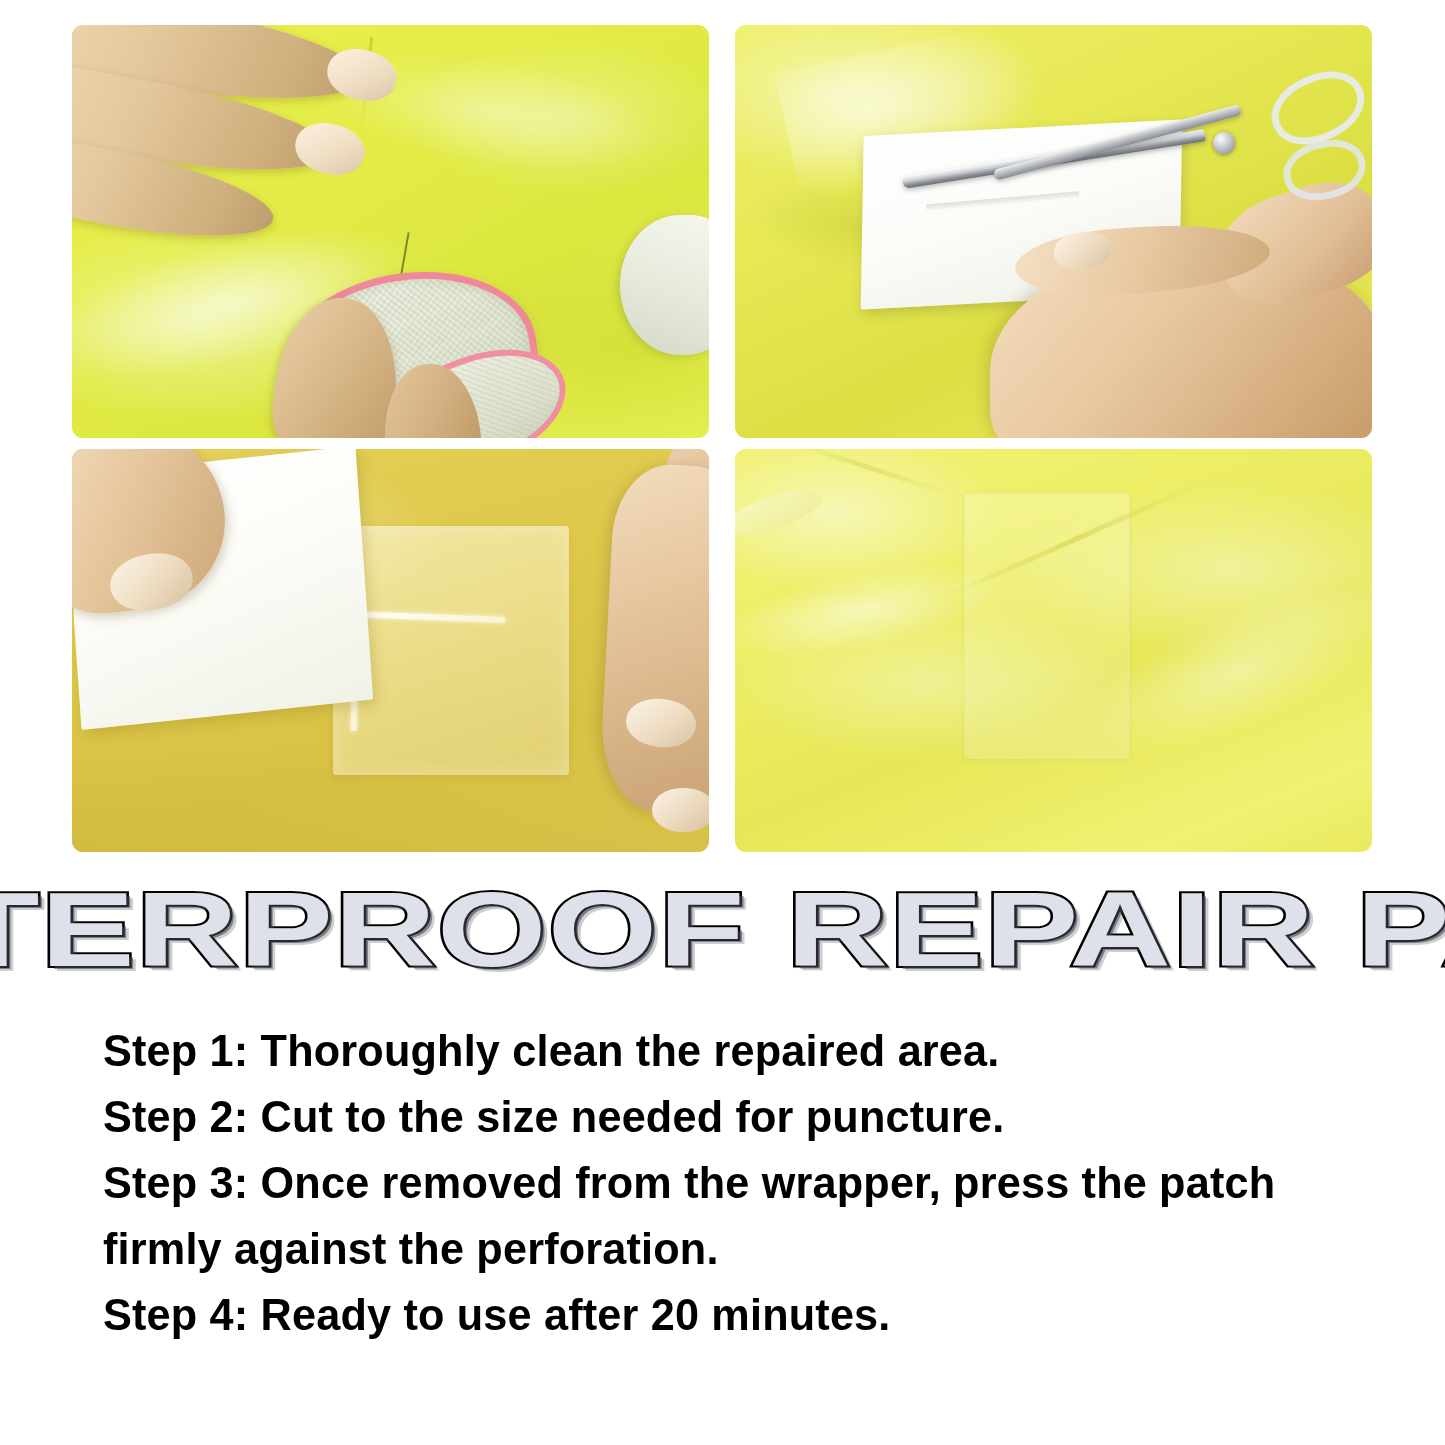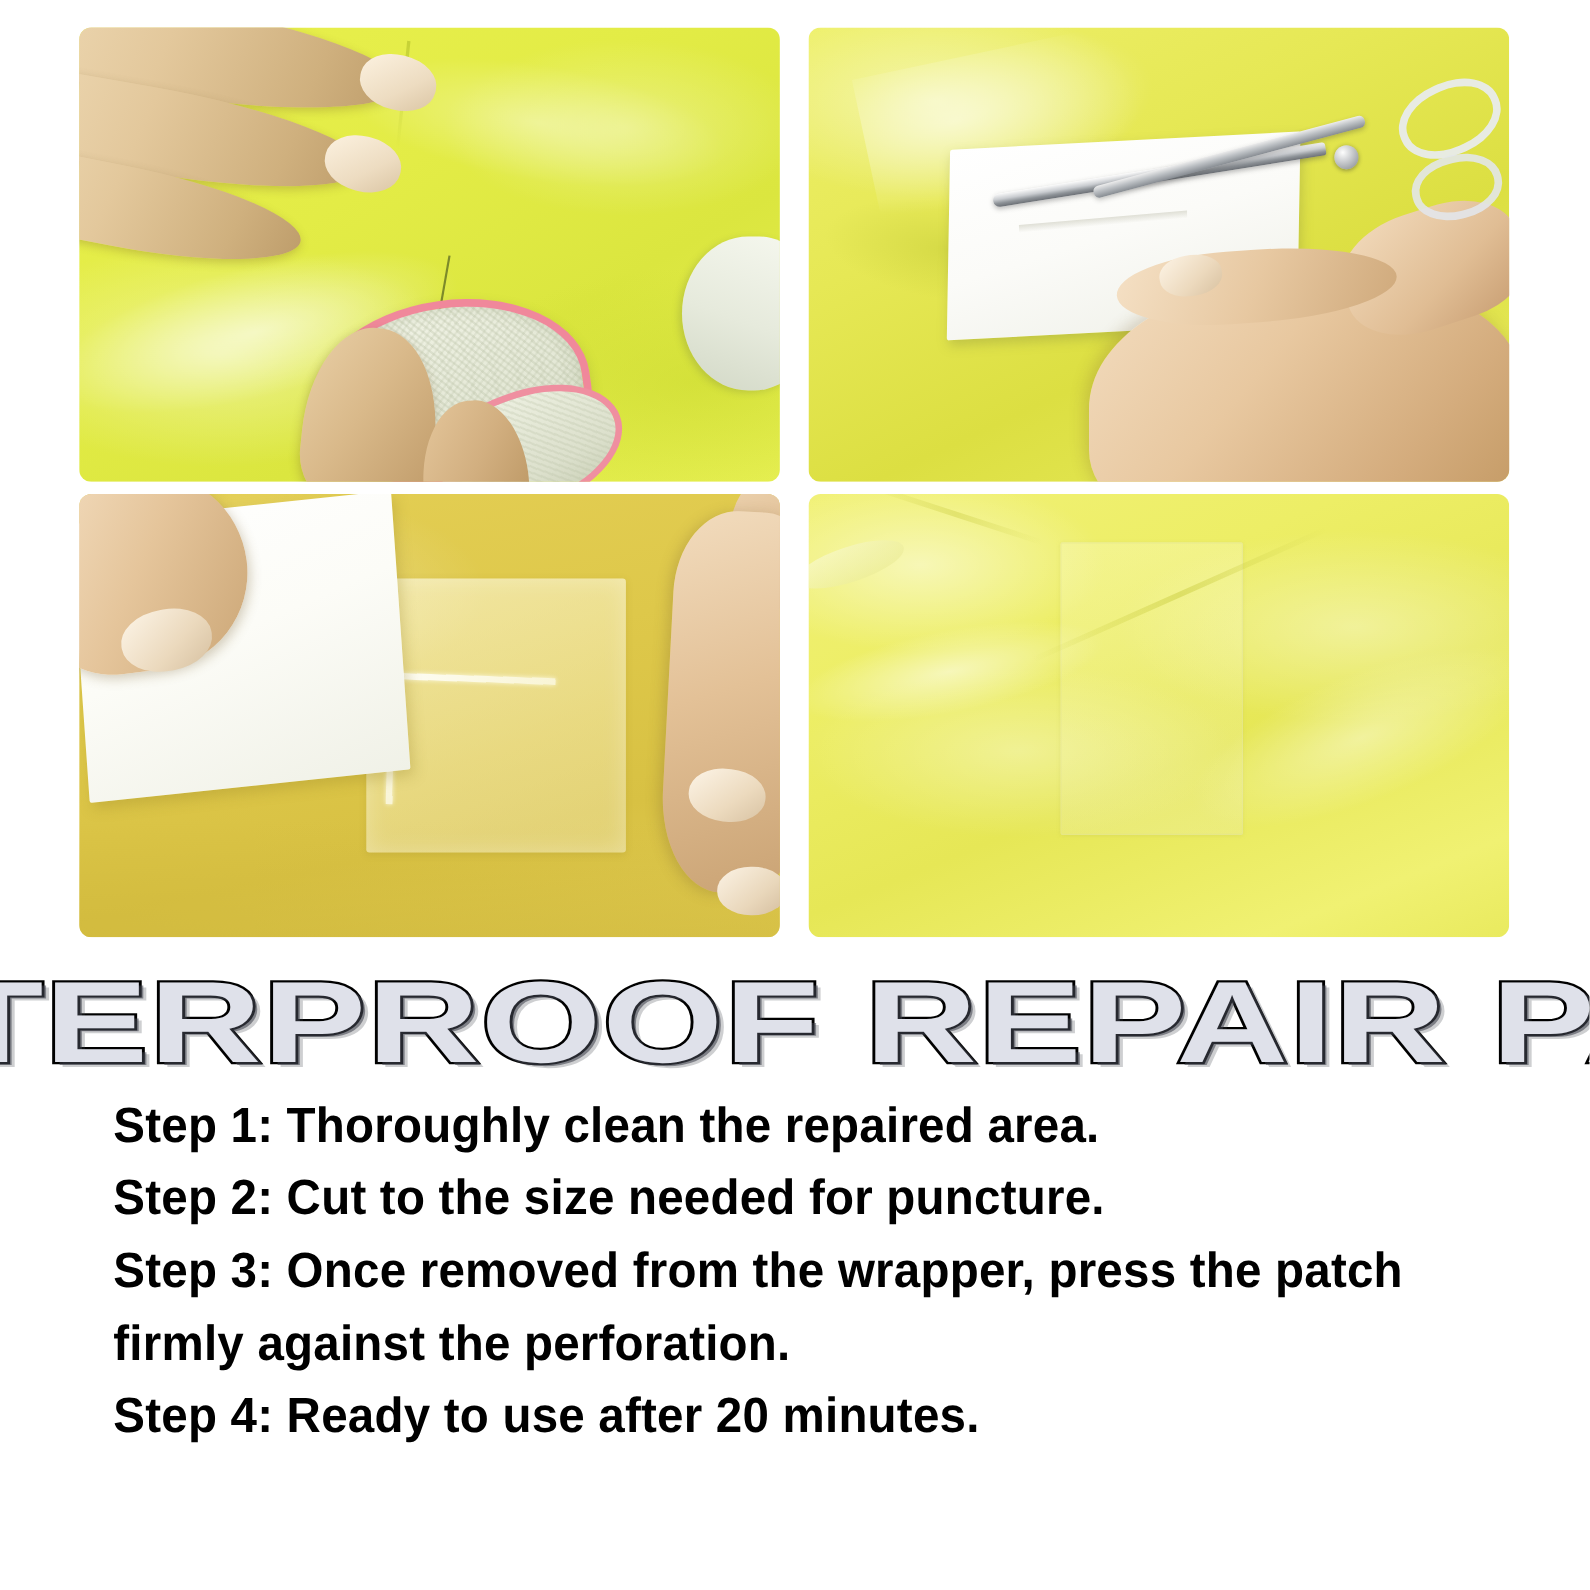--- a/index.html
+++ b/index.html
@@ -355,21 +355,21 @@
     paint-order: stroke fill;
     text-shadow:
        3px 3px 0 rgba(60,62,72,.55),
        5px 5px 0 rgba(60,62,72,.25);
   }
 
   
   .steps {
     position: absolute;
     left: 103px;
-    top: 990px;
+    top: 1018px;
     width: 1250px;
   }
   .step-line {
     font-family: "Liberation Sans Narrow", "Liberation Sans", sans-serif;
     font-weight: bold;
     font-size: 45px;
     line-height: 66px;
     color: #000000;
     letter-spacing: .2px;
     transform: scaleX(.96);

